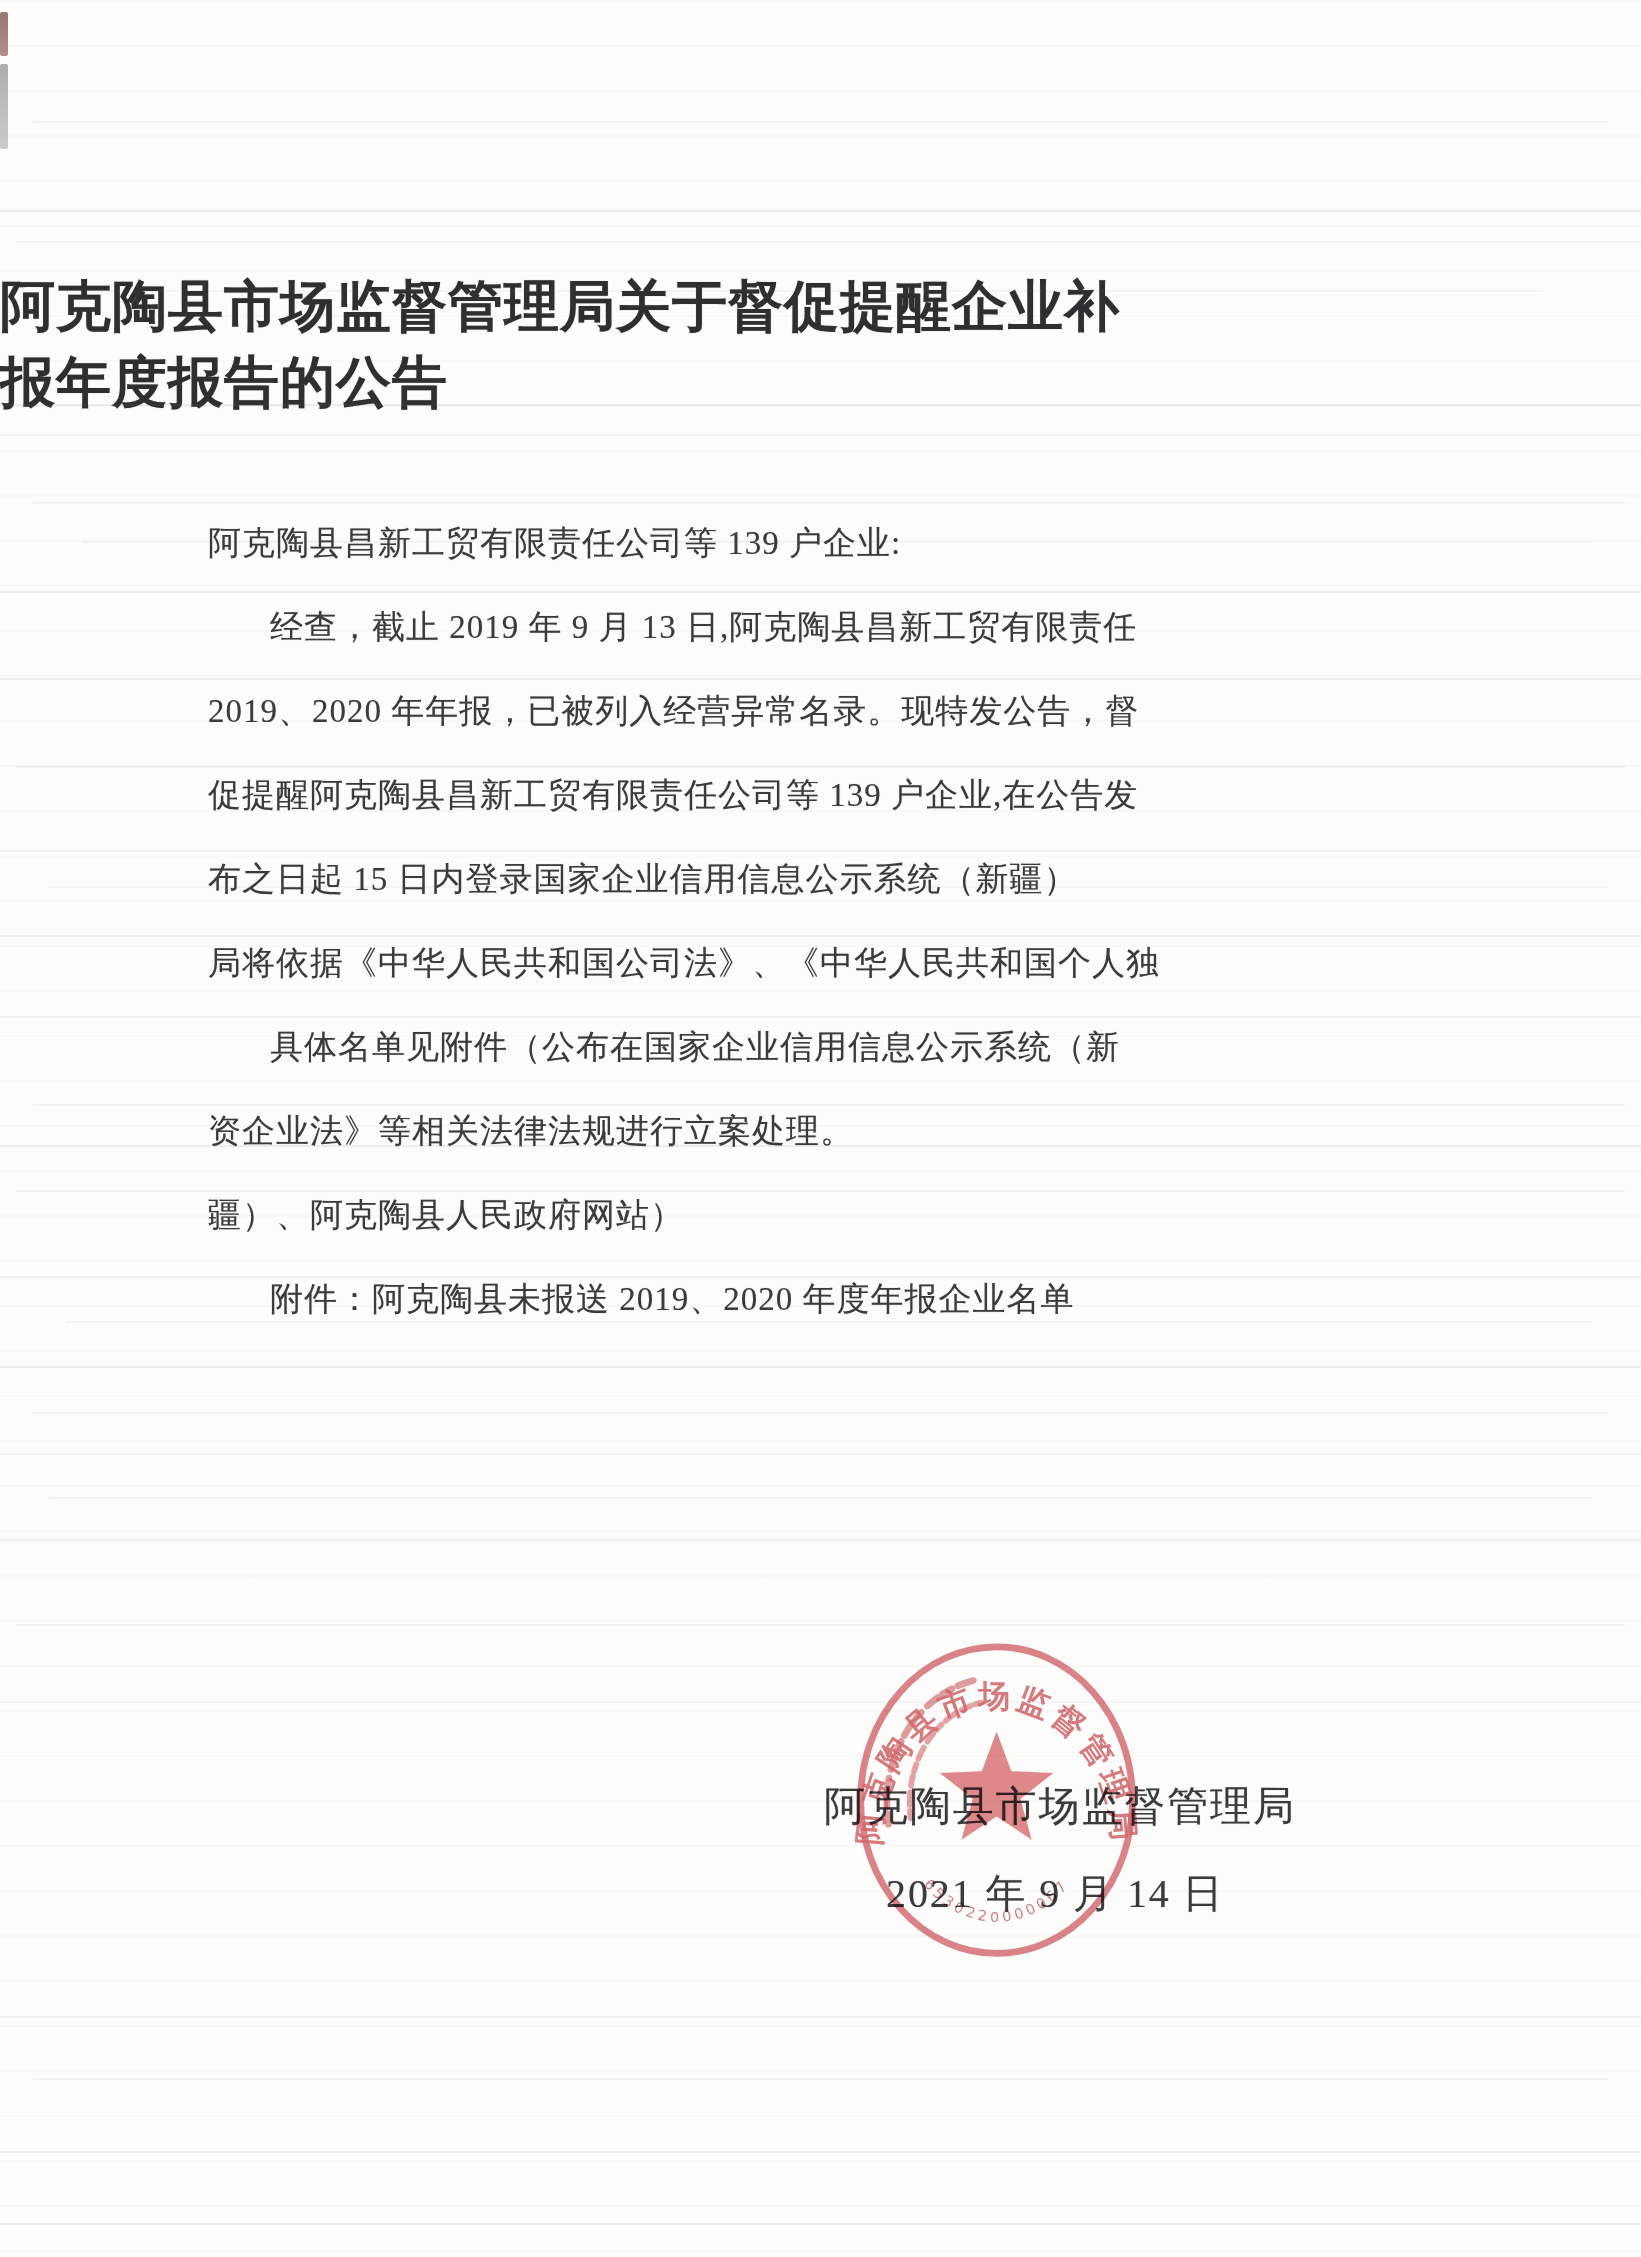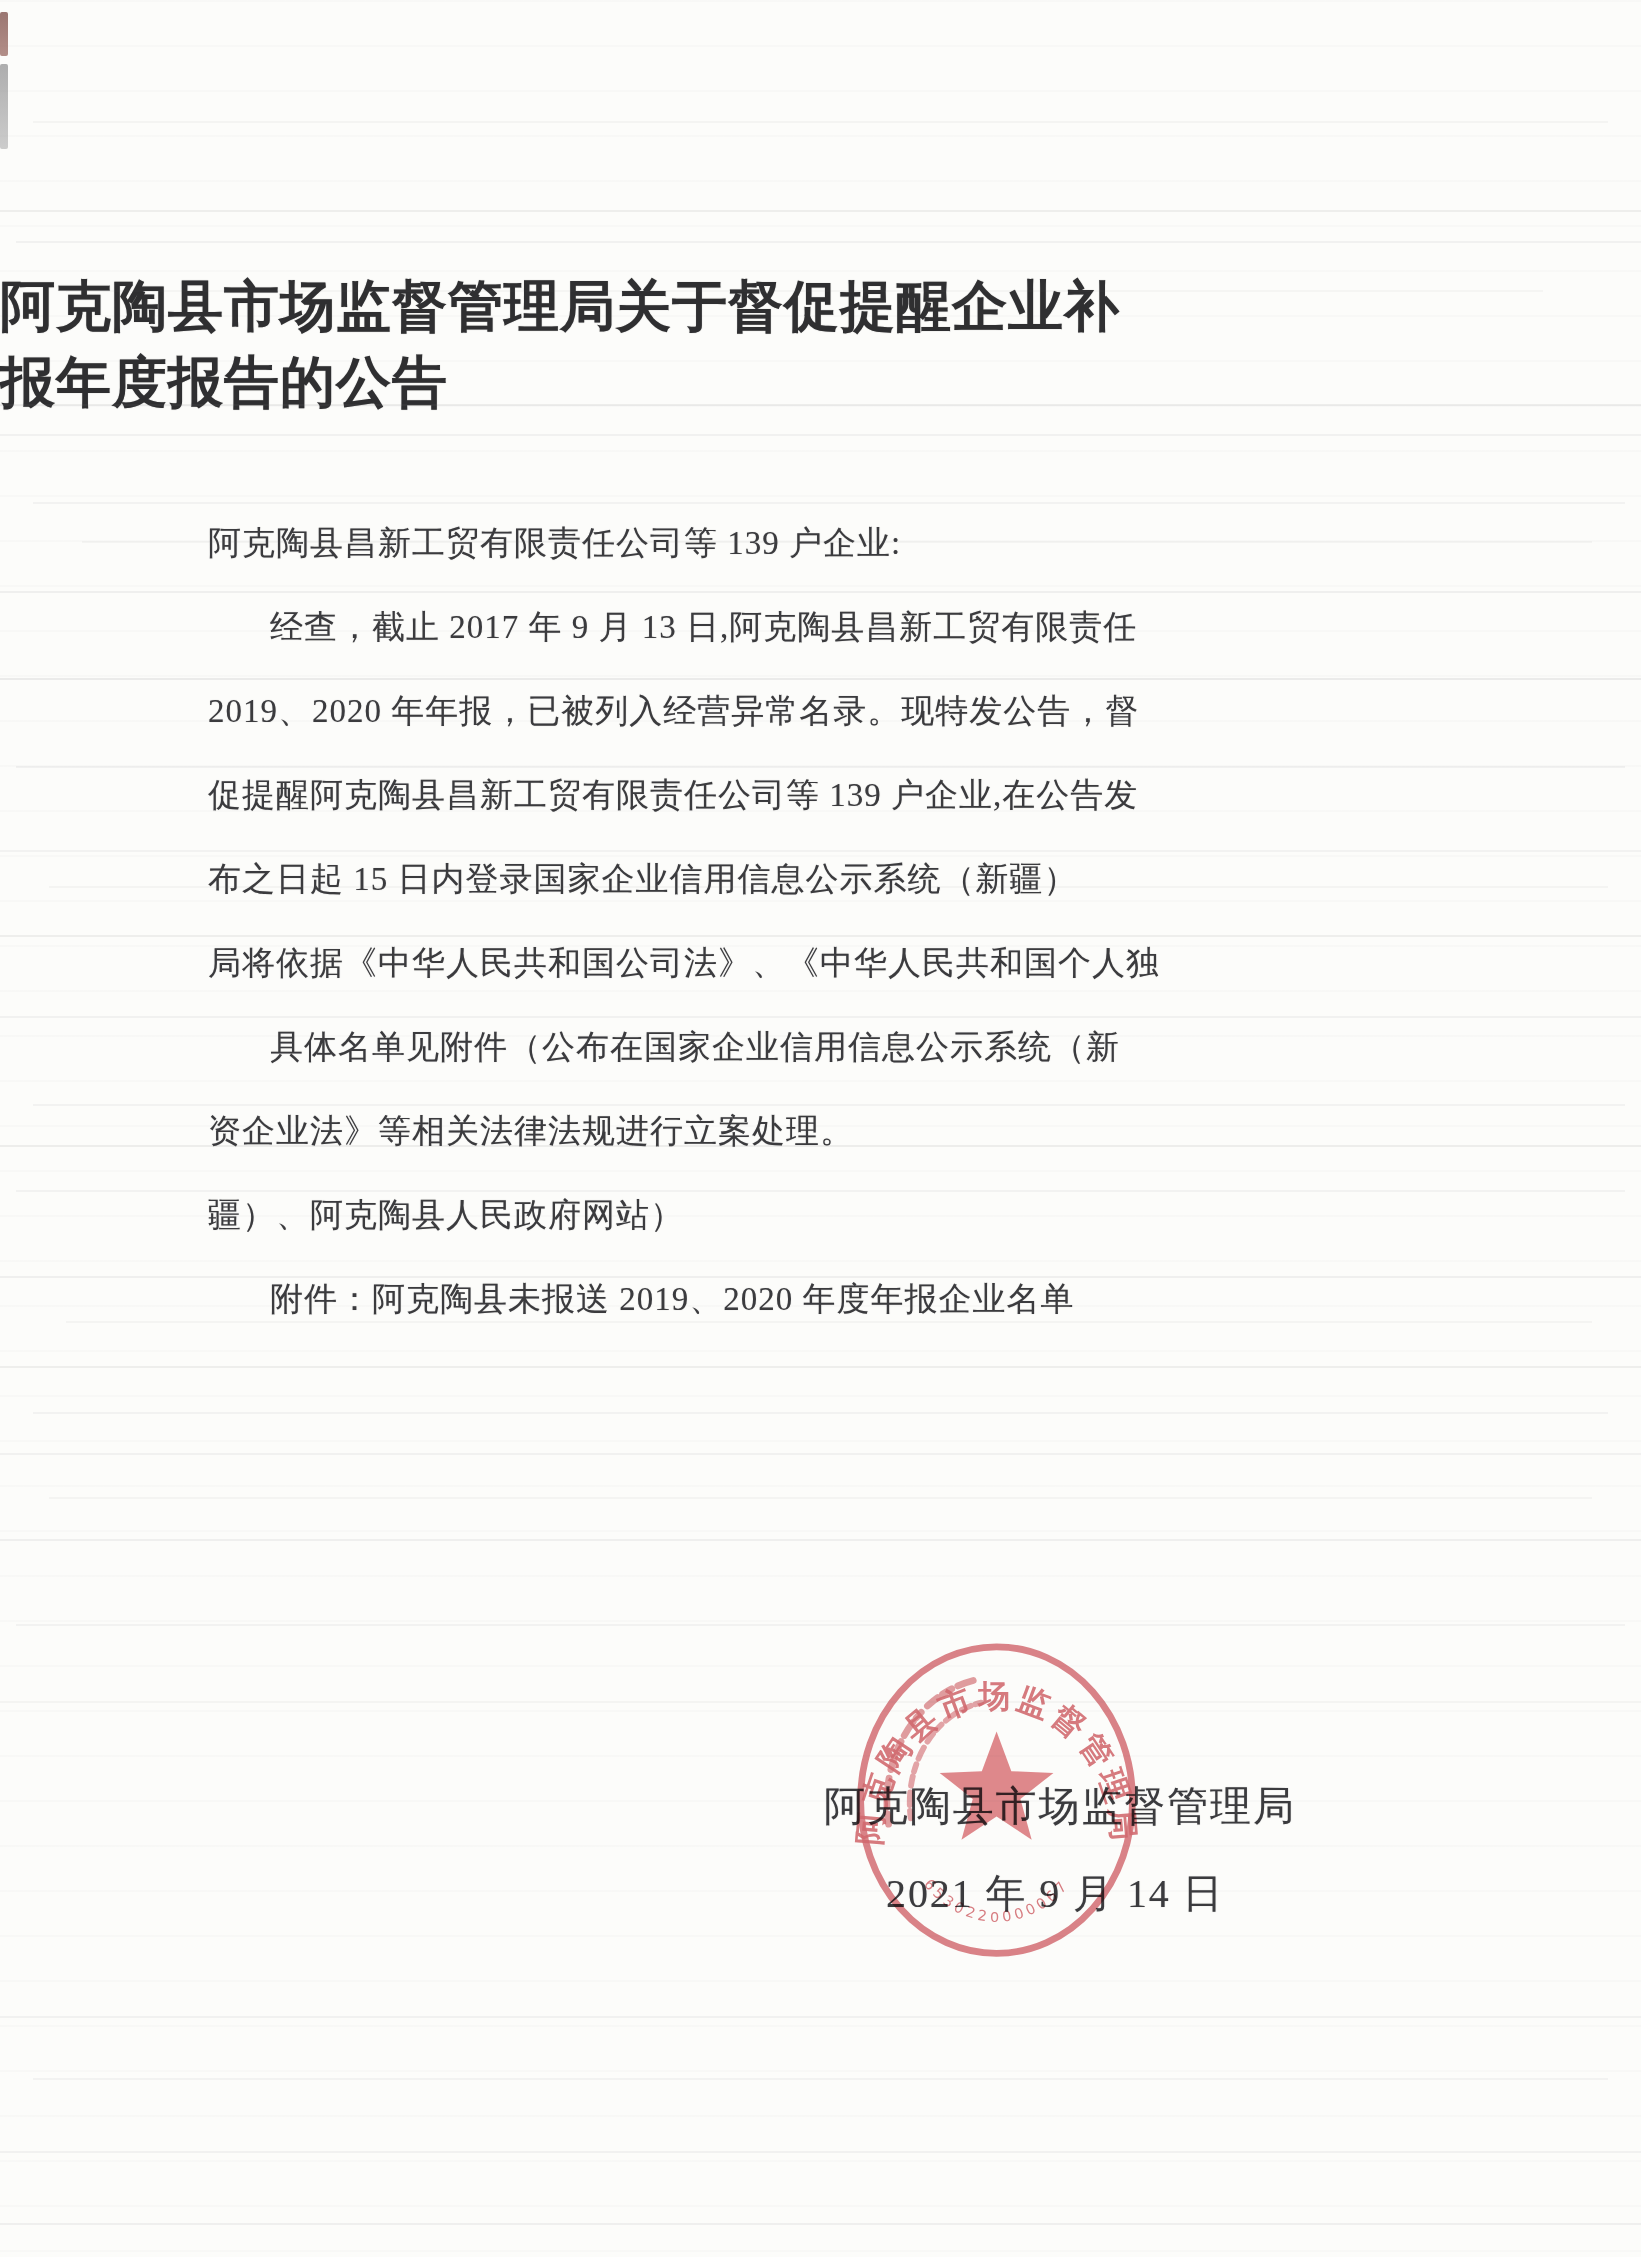--- a/index.html
+++ b/index.html
@@ -74,21 +74,21 @@
   <div class="edge-mark m1"></div>
   <div class="edge-mark m2"></div>
 
   <div class="title">
     <div>阿克陶县市场监督管理局关于督促提醒企业补</div>
     <div>报年度报告的公告</div>
   </div>
 
   <div class="body-text">
     <div class="line">阿克陶县昌新工贸有限责任公司等 139 户企业:</div>
-    <div class="line indent">经查，截止 2017 年 9 月 13 日,阿克陶县昌新工贸有限责任</div>
+    <div class="line indent">经查，截止 2019 年 9 月 13 日,阿克陶县昌新工贸有限责任</div>
     <div class="line">2019、2020 年年报，已被列入经营异常名录。现特发公告，督</div>
     <div class="line">促提醒阿克陶县昌新工贸有限责任公司等 139 户企业,在公告发</div>
     <div class="line">布之日起 15 日内登录国家企业信用信息公示系统（新疆）</div>
     <div class="line">局将依据《中华人民共和国公司法》、《中华人民共和国个人独</div>
     <div class="line indent">具体名单见附件（公布在国家企业信用信息公示系统（新</div>
     <div class="line">资企业法》等相关法律法规进行立案处理。</div>
     <div class="line">疆）、阿克陶县人民政府网站）</div>
     <div class="line indent">附件：阿克陶县未报送 2019、2020 年度年报企业名单</div>
   </div>
 

